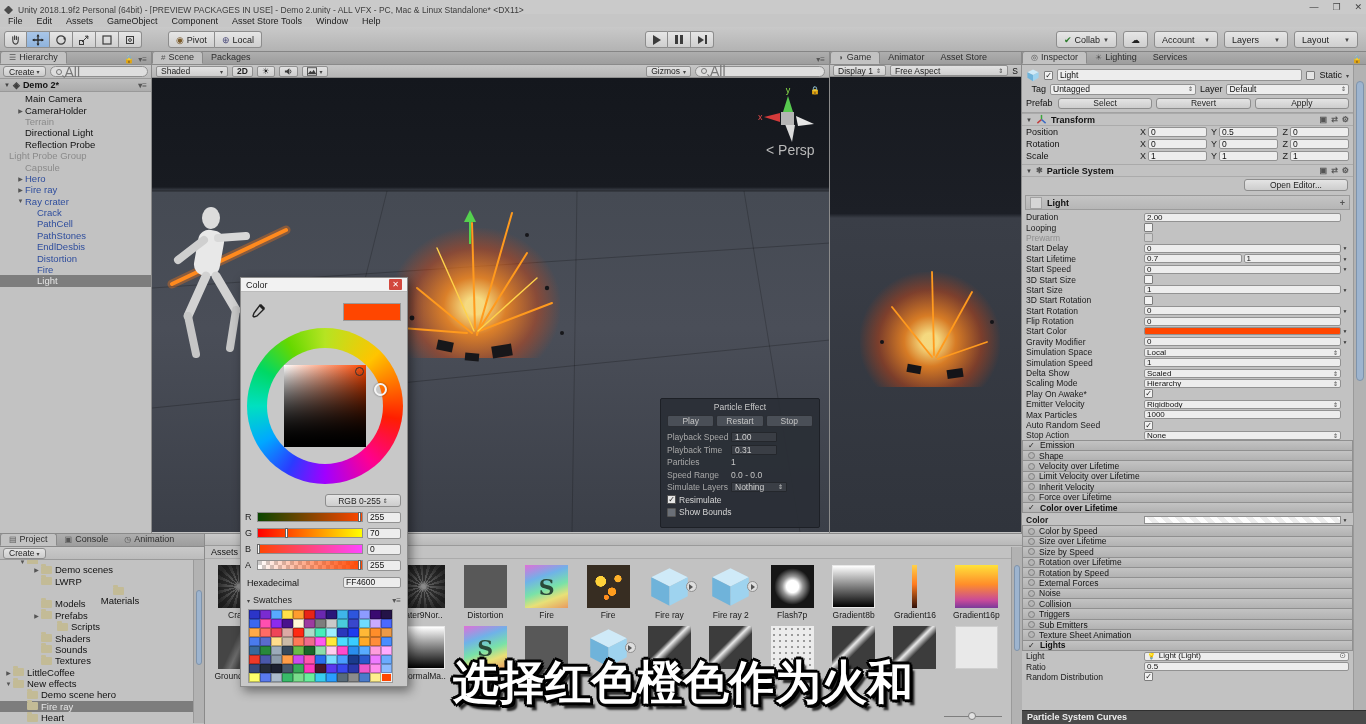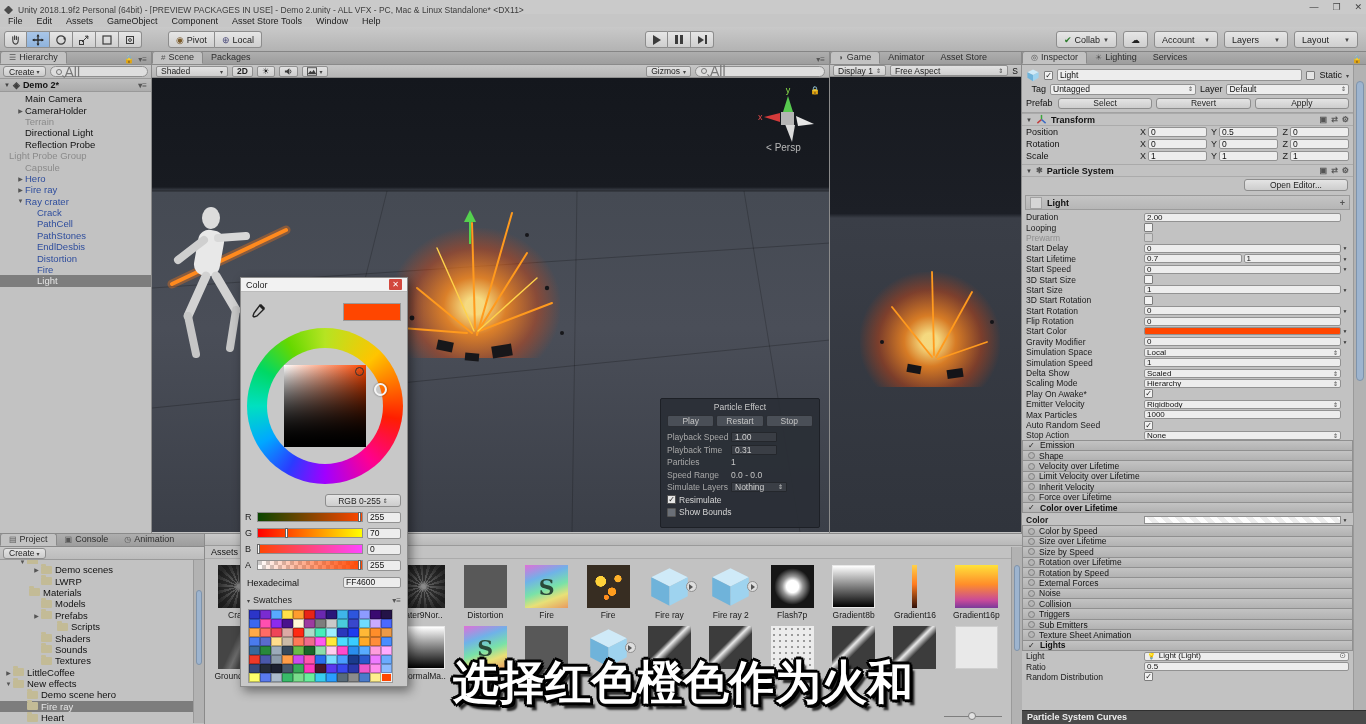--- a/index.html
+++ b/index.html
@@ -486,21 +486,21 @@
 
       <svg width="72" height="72" style="position:absolute;left:600px;top:6px;">
         <text x="36" y="9" fill="#8ae04a" font-size="9" text-anchor="middle">y</text>
         <polygon points="36,12 31,28 41,28" fill="#57c94f"></polygon>
         <text x="6" y="36" fill="#e04a4a" font-size="9">x</text>
         <polygon points="12,33 28,29 28,38" fill="#d43b3b"></polygon>
         <polygon points="62,40 44,32 46,42" fill="#e6e6e6"></polygon>
         <polygon points="40,58 33,40 43,41" fill="#dadada"></polygon>
         <rect x="29" y="28" width="13" height="13" fill="#b5b5b5"></rect>
       </svg>
-      <div style="position:absolute;left:614px;top:64px;color:#b9b9b9;font-size:10px;">&lt; <span>Persp</span></div>
+      <div style="position:absolute;left:614px;top:64px;color:#b9b9b9;font-size:14px;">&lt; <span>Persp</span></div>
       <div style="position:absolute;left:658px;top:8px;color:#999;font-size:8px;">🔒</div>
 
       <div class="overlay-panel" style="left:508px;top:320px;">
         <div class="op-title">Particle Effect</div>
         <div class="op-btns">
           <div class="op-btn">Play</div>
           <div class="op-btn">Restart</div>
           <div class="op-btn">Stop</div>
         </div>
         <div id="pe-rows">
@@ -1008,21 +1008,21 @@
         <div class="tree-row" style="padding-left: 32px;">
           <span class="arr">▶</span>
           <span class="folder"></span>
           <span>Demo scenes</span>
         </div>
         <div class="tree-row" style="padding-left: 32px;">
           <span class="arr"></span>
           <span class="folder"></span>
           <span>LWRP</span>
         </div>
-        <div class="tree-row" style="padding-left: 20px;">
+        <div class="tree-row" style="padding-left: 36px; flex-direction: column;">
           <span class="arr"></span>
           <span class="folder"></span>
           <span>Materials</span>
         </div>
         <div class="tree-row" style="padding-left: 32px;">
           <span class="arr"></span>
           <span class="folder"></span>
           <span>Models</span>
         </div>
         <div class="tree-row" style="padding-left: 32px;">

